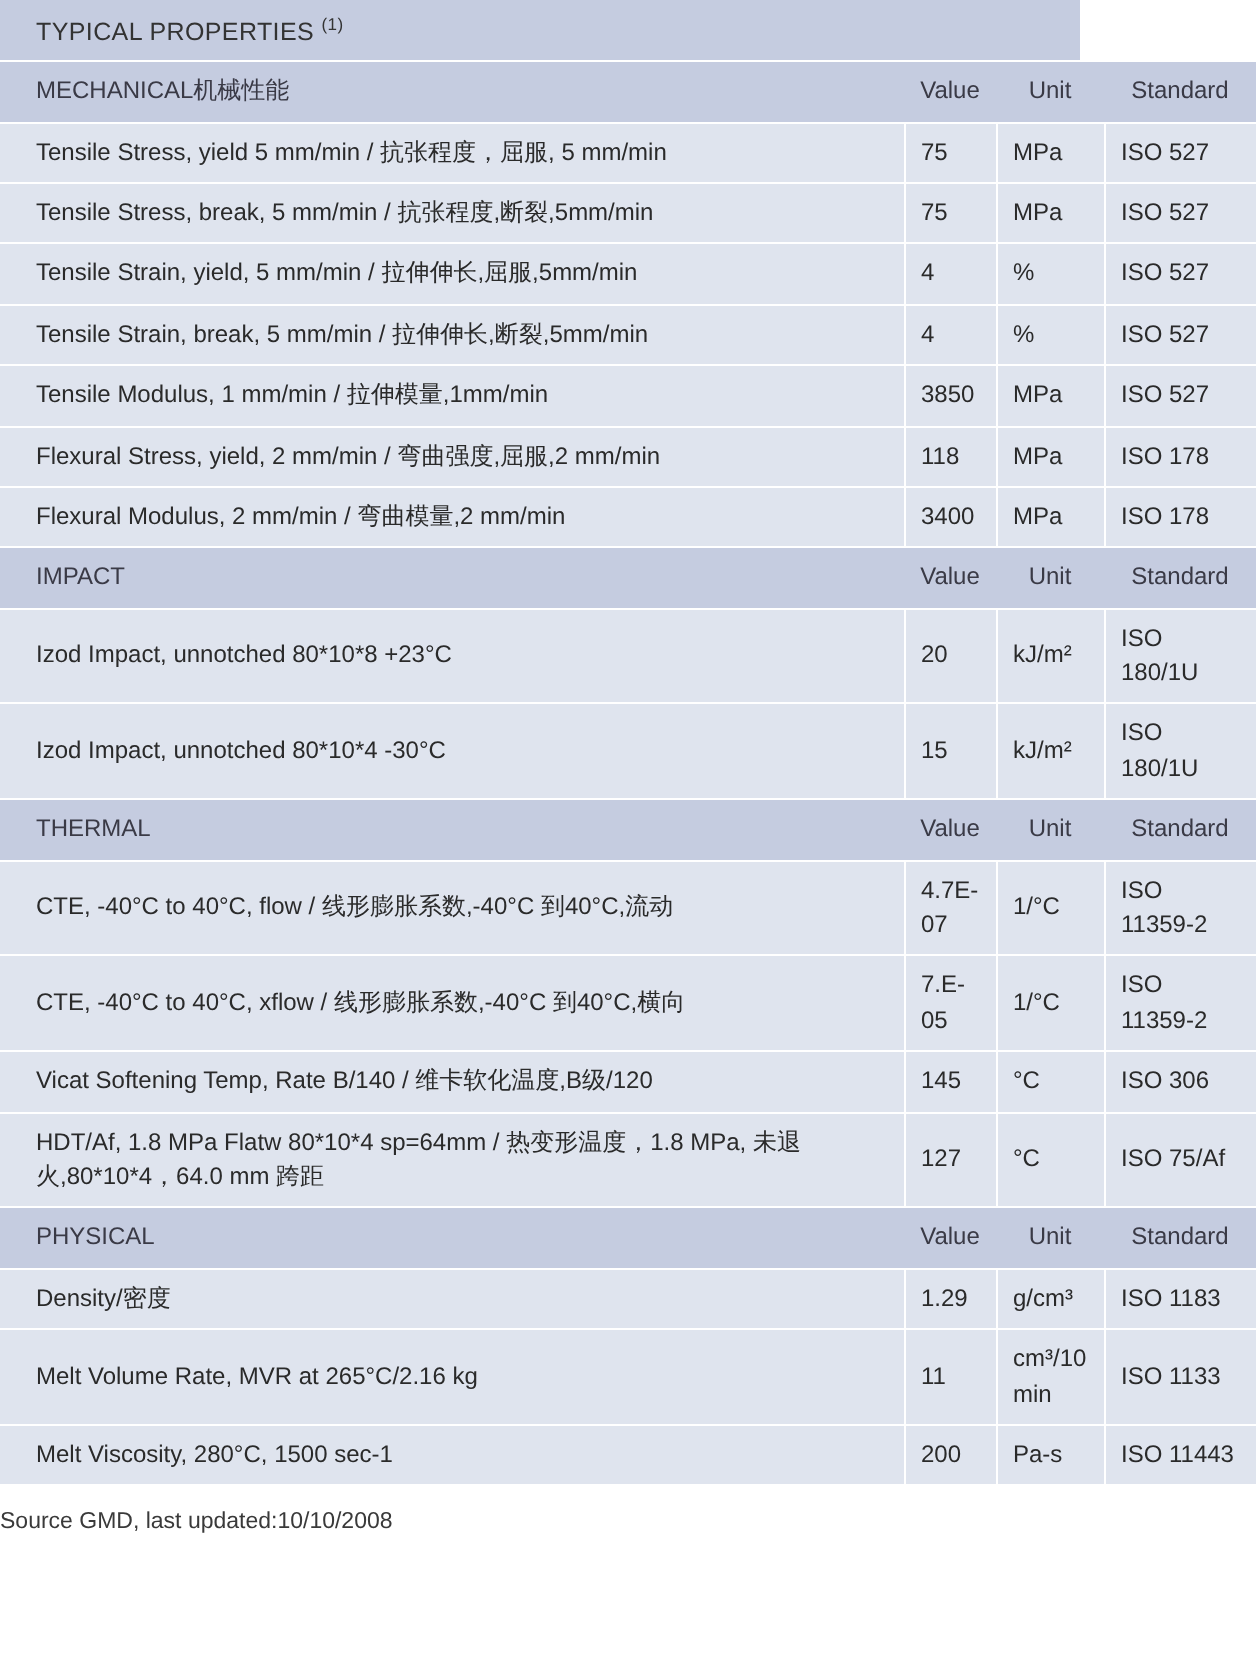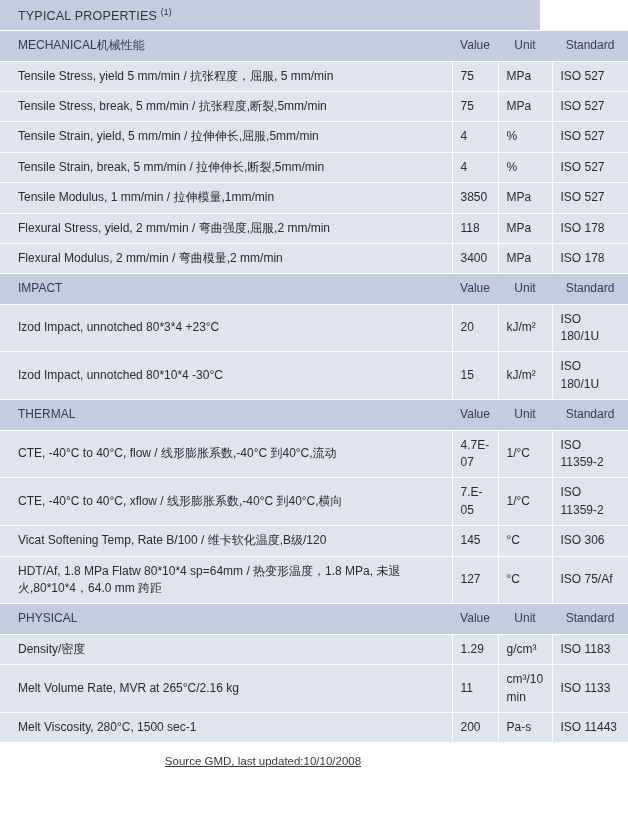--- a/index.html
+++ b/index.html
@@ -73,25 +73,24 @@
   tr.data td.unit,
   tr.data td.std {
   }
   tr.data td.val { border-left: 1px solid #ffffff; }
   tr.data td.unit { border-left: 1px solid #ffffff; }
   tr.data td.std { border-left: 1px solid #ffffff; margin-top: 24px; }
 
   .tall td { height: 44px; }
 
   .footer {
-    text-align: center;
+    text-align: left;
     padding: 12px 14px 0 0;
     font-size: 11.5px;
     color: #3a3a3a;
-    text-decoration: underline;
   }
 </style>
 </head>
 <body>
 
 <div class="page">
 
   <div class="title-bar">
     <span>TYPICAL PROPERTIES</span>
     <span class="sup">(1)</span>
@@ -155,21 +154,21 @@
         <td class="std">ISO 178</td>
       </tr>
 
       <tr class="section">
         <td class="name">IMPACT</td>
         <td class="hdr">Value</td>
         <td class="hdr">Unit</td>
         <td class="hdr">Standard</td>
       </tr>
       <tr class="data tall">
-        <td class="name">Izod Impact, unnotched 80*3*4 +23°C</td>
+        <td class="name">Izod Impact, unnotched 80*10*8 +23°C</td>
         <td class="val">20</td>
         <td class="unit">kJ/m²</td>
         <td class="std">ISO 180/1U</td>
       </tr>
       <tr class="data tall">
         <td class="name">Izod Impact, unnotched 80*10*4 -30°C</td>
         <td class="val">15</td>
         <td class="unit">kJ/m²</td>
         <td class="std">ISO 180/1U</td>
       </tr>
@@ -186,21 +185,21 @@
         <td class="unit">1/°C</td>
         <td class="std">ISO 11359-2</td>
       </tr>
       <tr class="data tall">
         <td class="name">CTE, -40°C to 40°C, xflow / 线形膨胀系数,-40°C 到40°C,横向</td>
         <td class="val">7.E-05</td>
         <td class="unit">1/°C</td>
         <td class="std">ISO 11359-2</td>
       </tr>
       <tr class="data">
-        <td class="name">Vicat Softening Temp, Rate B/100 / 维卡软化温度,B级/120</td>
+        <td class="name">Vicat Softening Temp, Rate B/140 / 维卡软化温度,B级/120</td>
         <td class="val">145</td>
         <td class="unit">°C</td>
         <td class="std">ISO 306</td>
       </tr>
       <tr class="data tall">
         <td class="name">HDT/Af, 1.8 MPa Flatw 80*10*4 sp=64mm / 热变形温度，1.8 MPa, 未退火,80*10*4，64.0 mm 跨距</td>
         <td class="val">127</td>
         <td class="unit">°C</td>
         <td class="std">ISO 75/Af</td>
       </tr>

